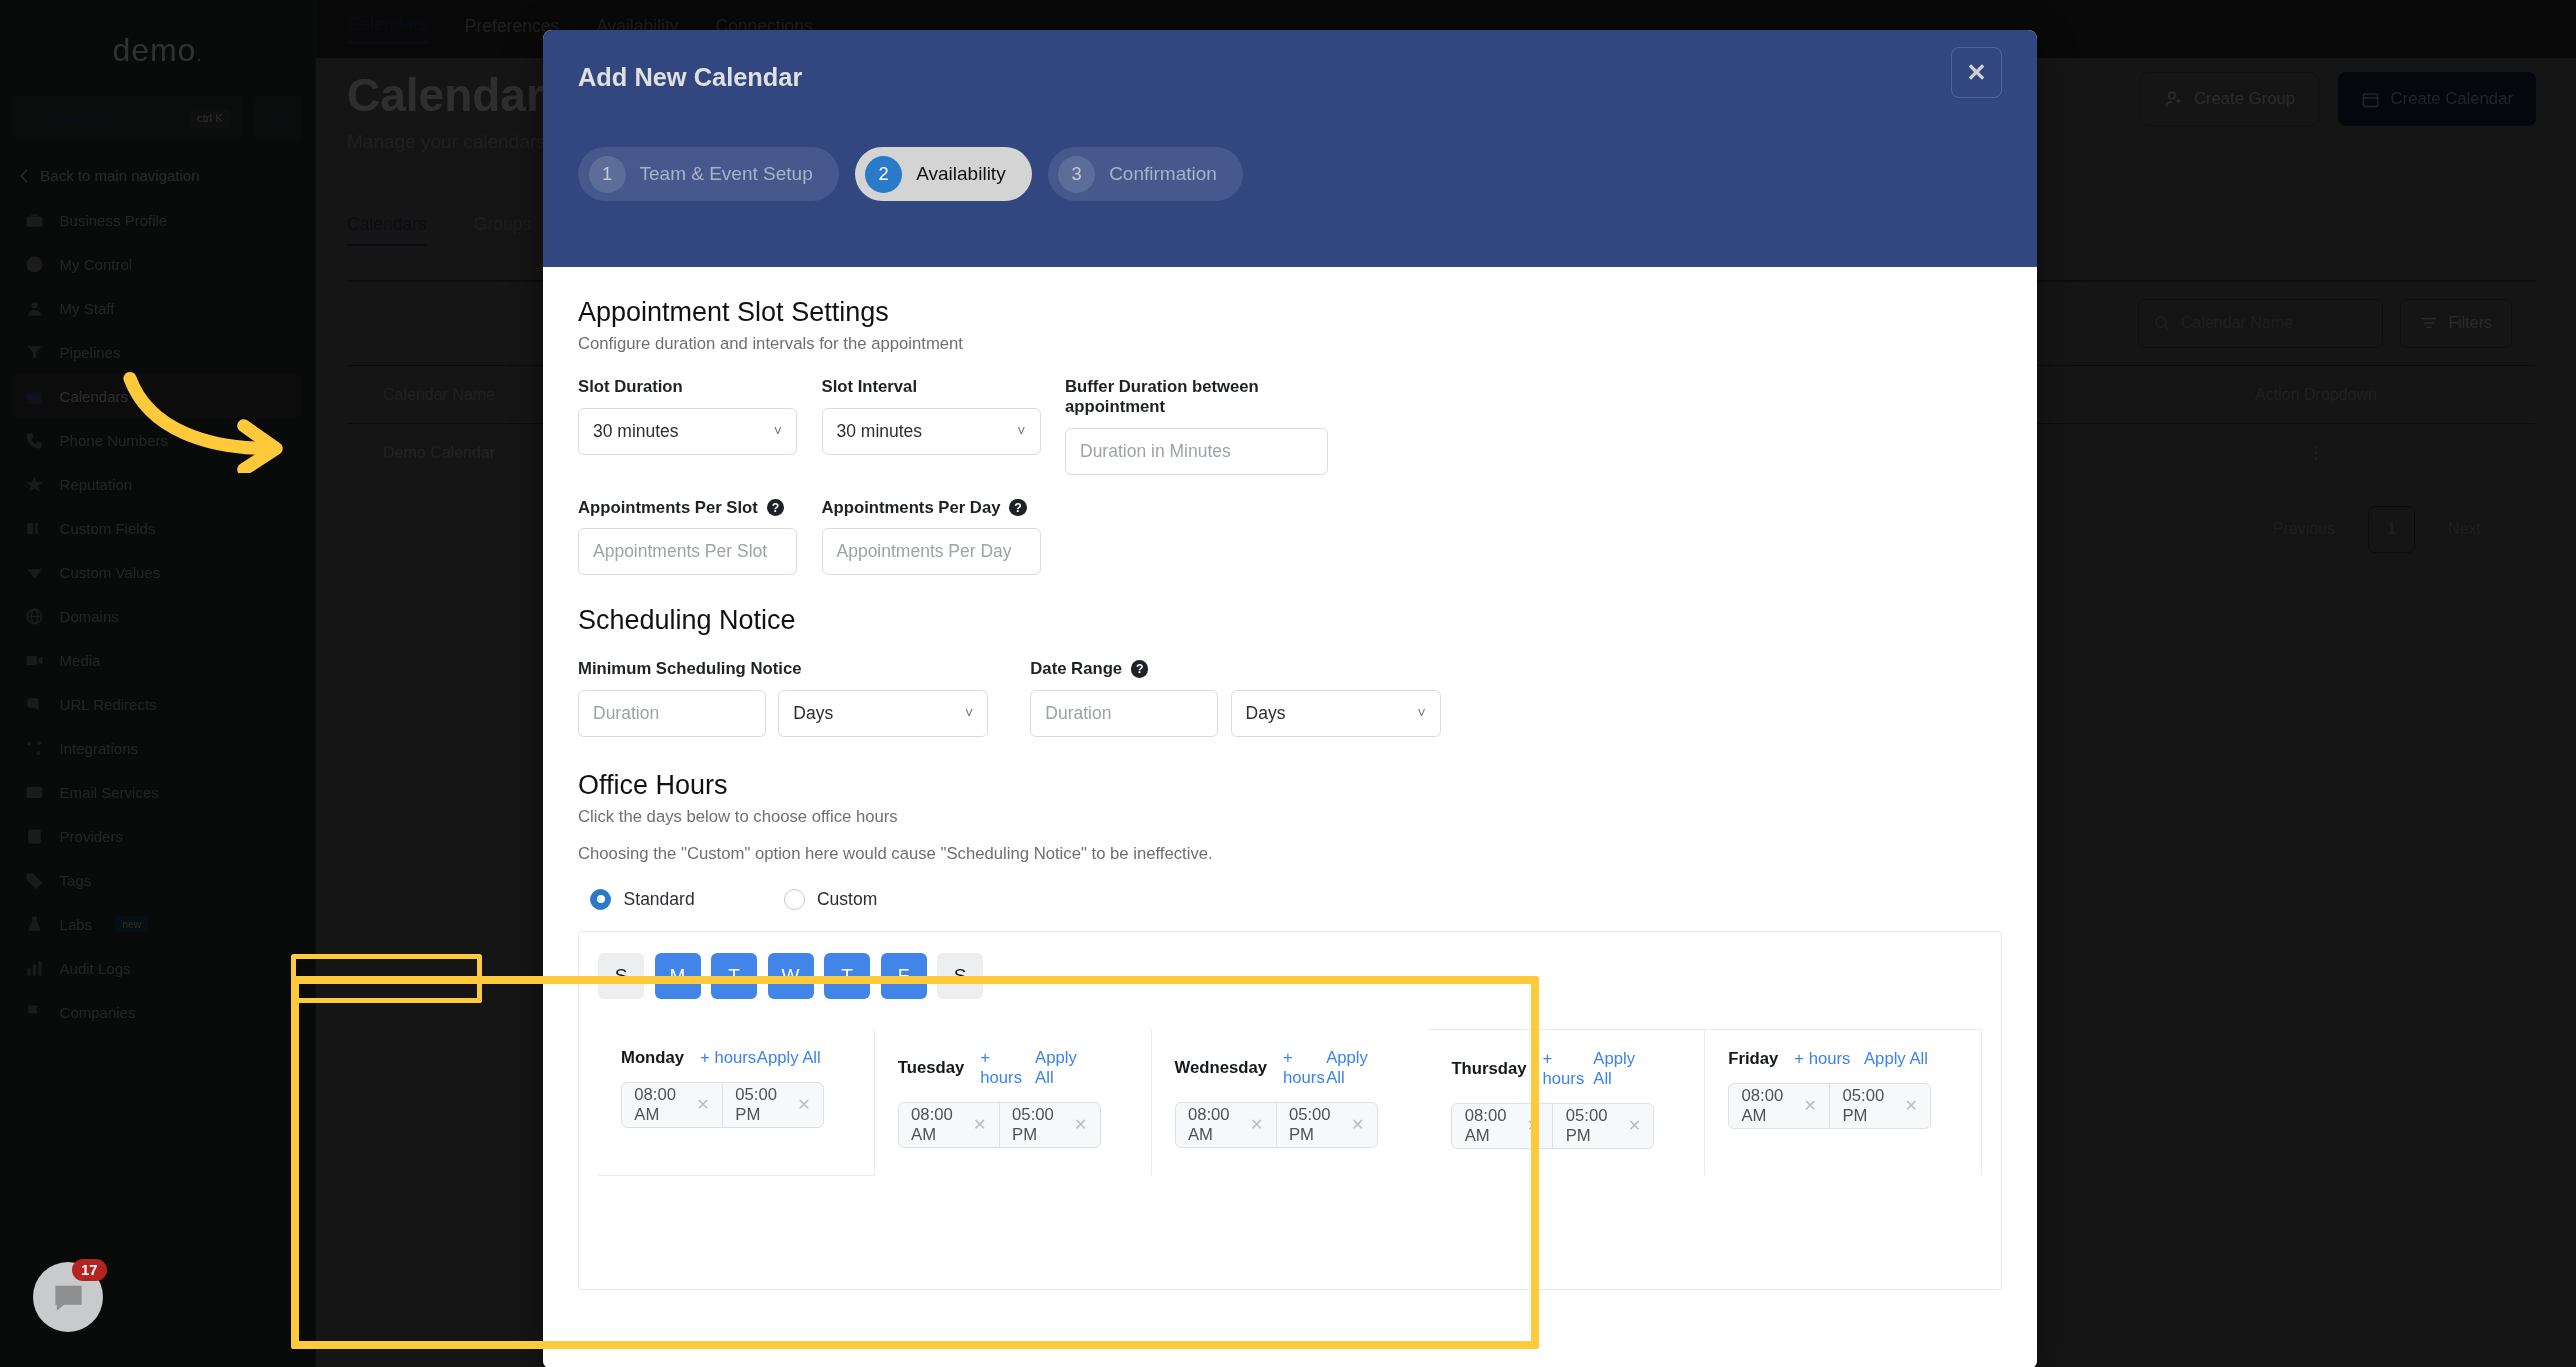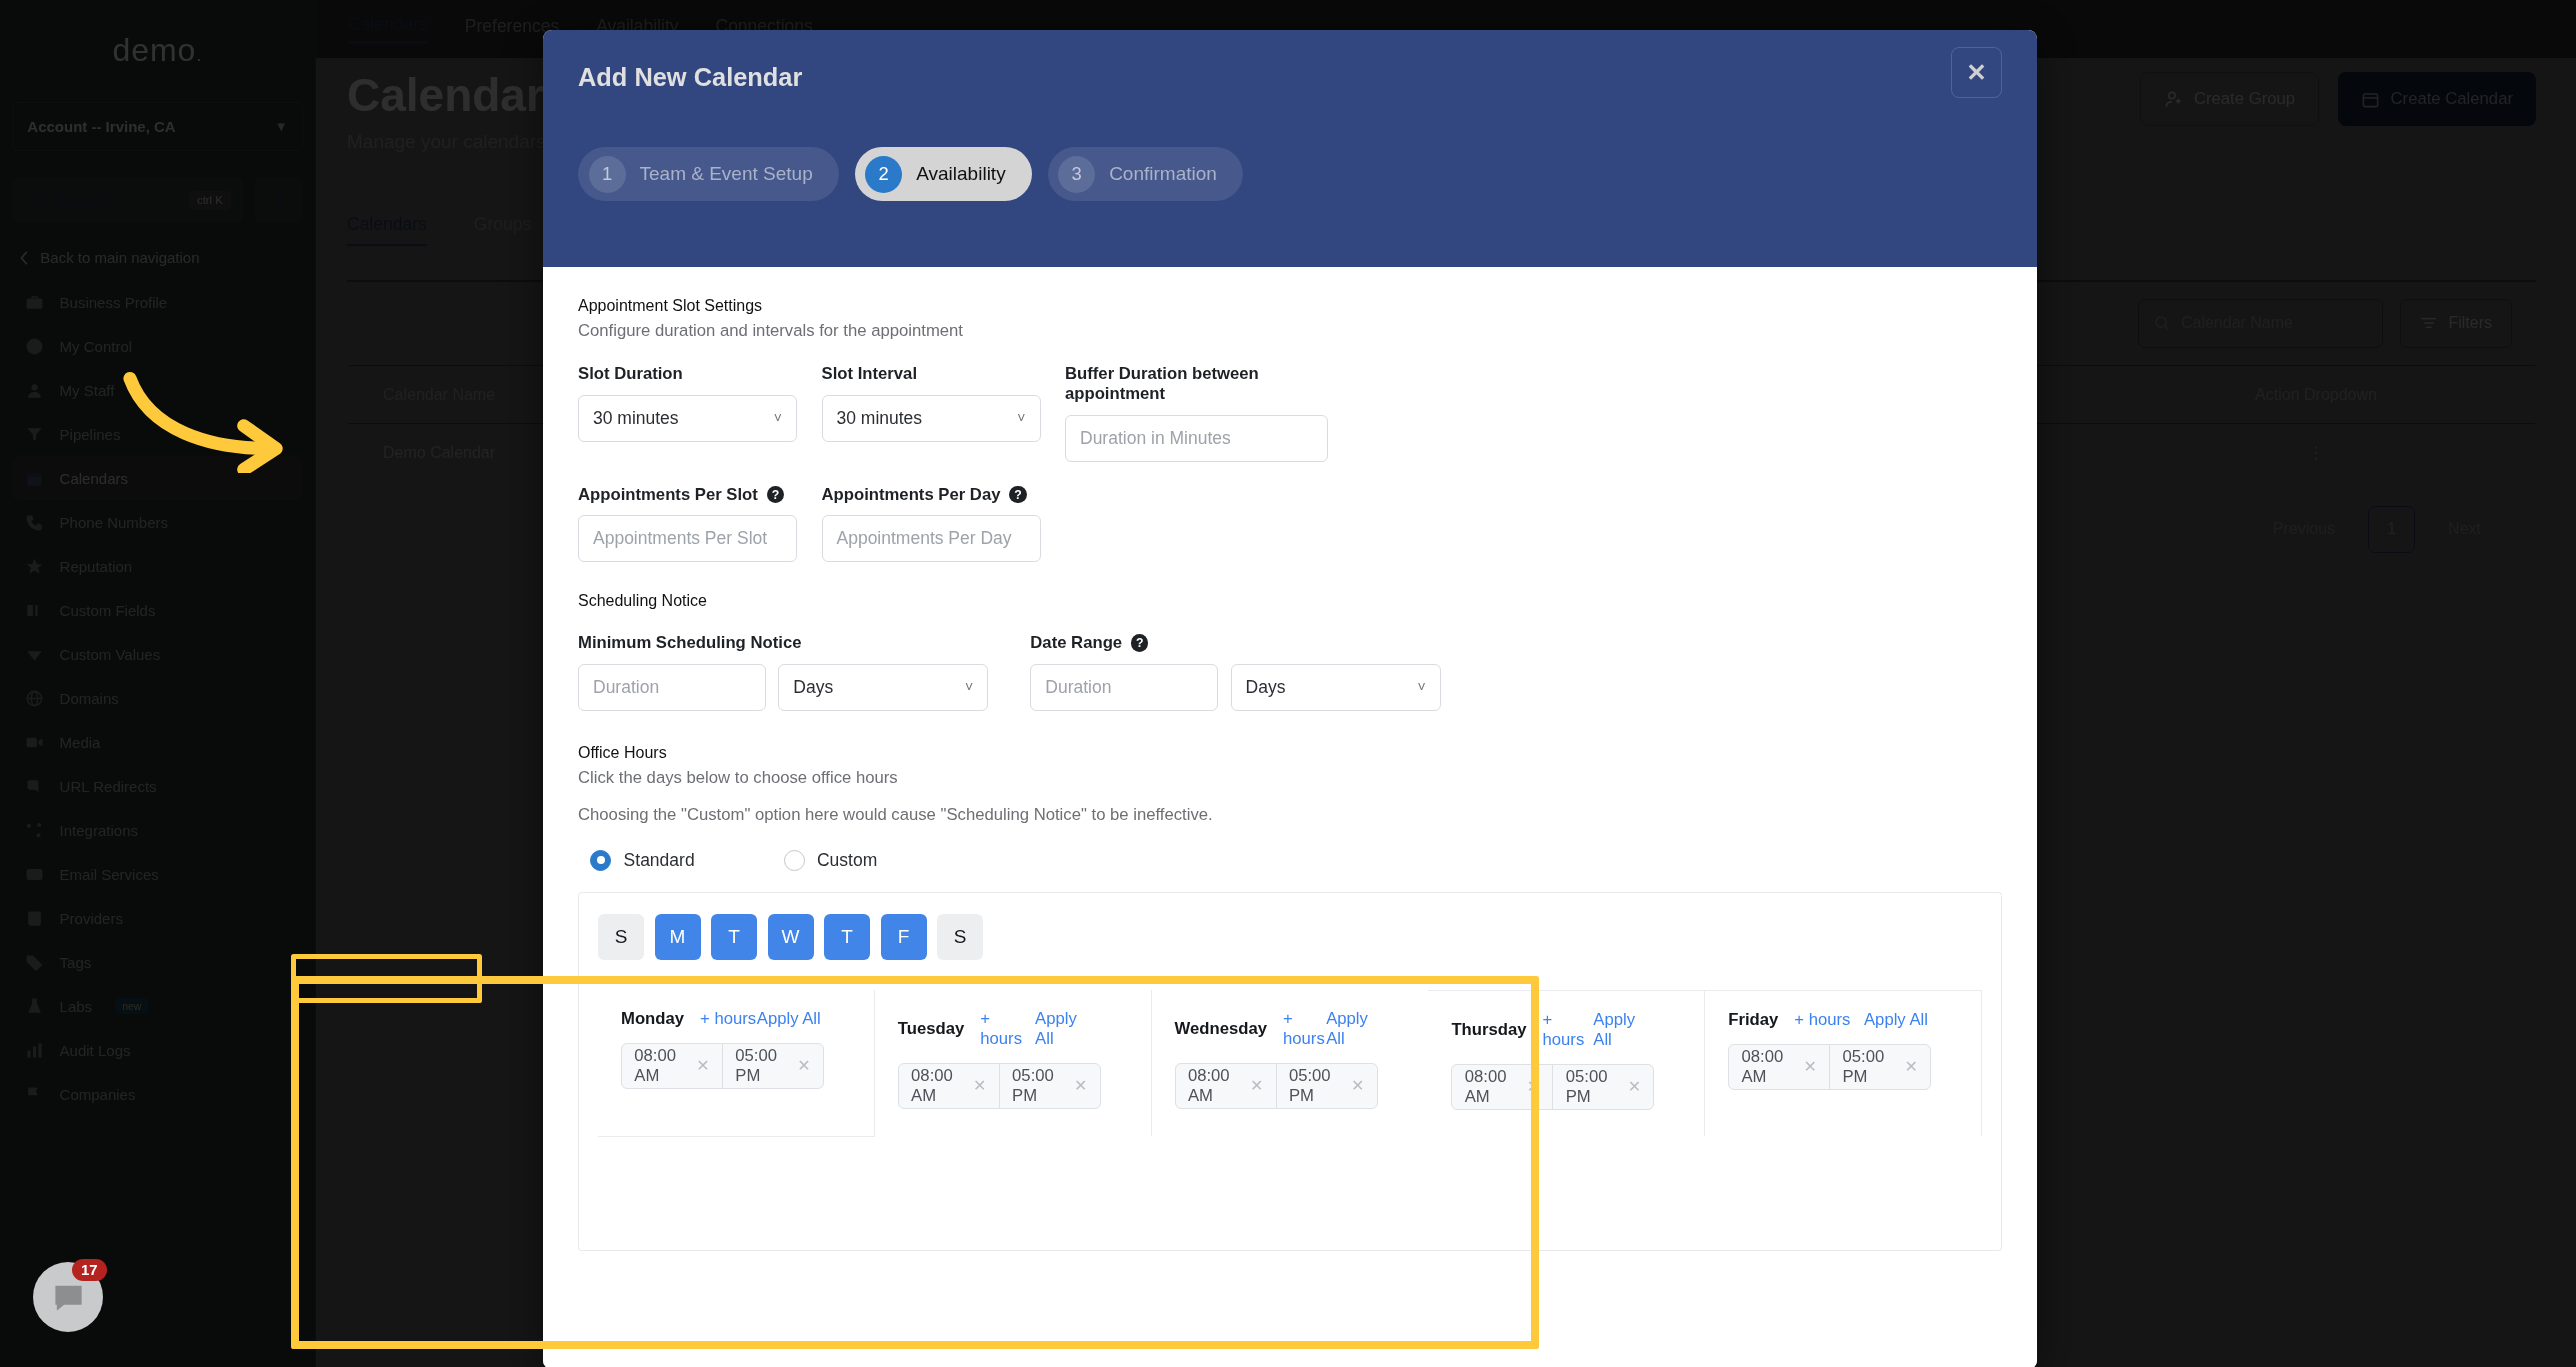--- a/index.html
+++ b/index.html
@@ -171,21 +171,21 @@
     display: flex; align-items: center; justify-content: center; font-size: 18.4px;
   }
   .step.current { background: #d4d4d4; color: #111; }
   .step.current .num { background: #2b79c9; color: #fff; }
 
   
   #modal-body {
     position: absolute; top: 237px; left: 0; right: 0; bottom: 0;
     background: #fff; padding: 30px 35px 0; overflow: hidden;
   }
-  .sec-title { font-size: 16px; color: #111; font-weight: 400; }
+  .sec-title { font-size: 27px; color: #111; font-weight: 400; }
   .sec-sub { font-size: 16.7px; color: #6d6f74; margin-top: 6px; }
 
   .fld-grid { display: flex; gap: 24.5px; margin-top: 23px; }
   .fld { width: 219px; }
   .fld-label {
     font-size: 16.7px; color: #1e2125; font-weight: 600;
     display: flex; align-items: center; gap: 8.8px; margin-bottom: 10.5px;
   }
   .qmark {
     width: 17.5px; height: 17.5px; border-radius: 50%; background: #1e2125;
@@ -299,24 +299,20 @@
 
 <div id="app-root">
 
   <div class="dim">
 
     <div id="sidebar">
       <div class="brand">
         <span>demo</span><span class="dot">.</span>
       </div>
 
-      <div class="acct-select">
-        <span>Account -- Irvine, CA</span>
-        <span class="chev">▼</span>
-      </div>
 
       <div class="search-row">
         <div class="search-box">
           <svg class="nav-ico" viewBox="0 0 24 24" fill="none" stroke="#2e3a63" stroke-width="2">
               <circle cx="11" cy="11" r="7"></circle>
               <line x1="16.5" y1="16.5" x2="21" y2="21"></line>
             </svg>
           <span class="lbl">Search</span>
           <span class="kbd">ctrl K</span>
         </div>

